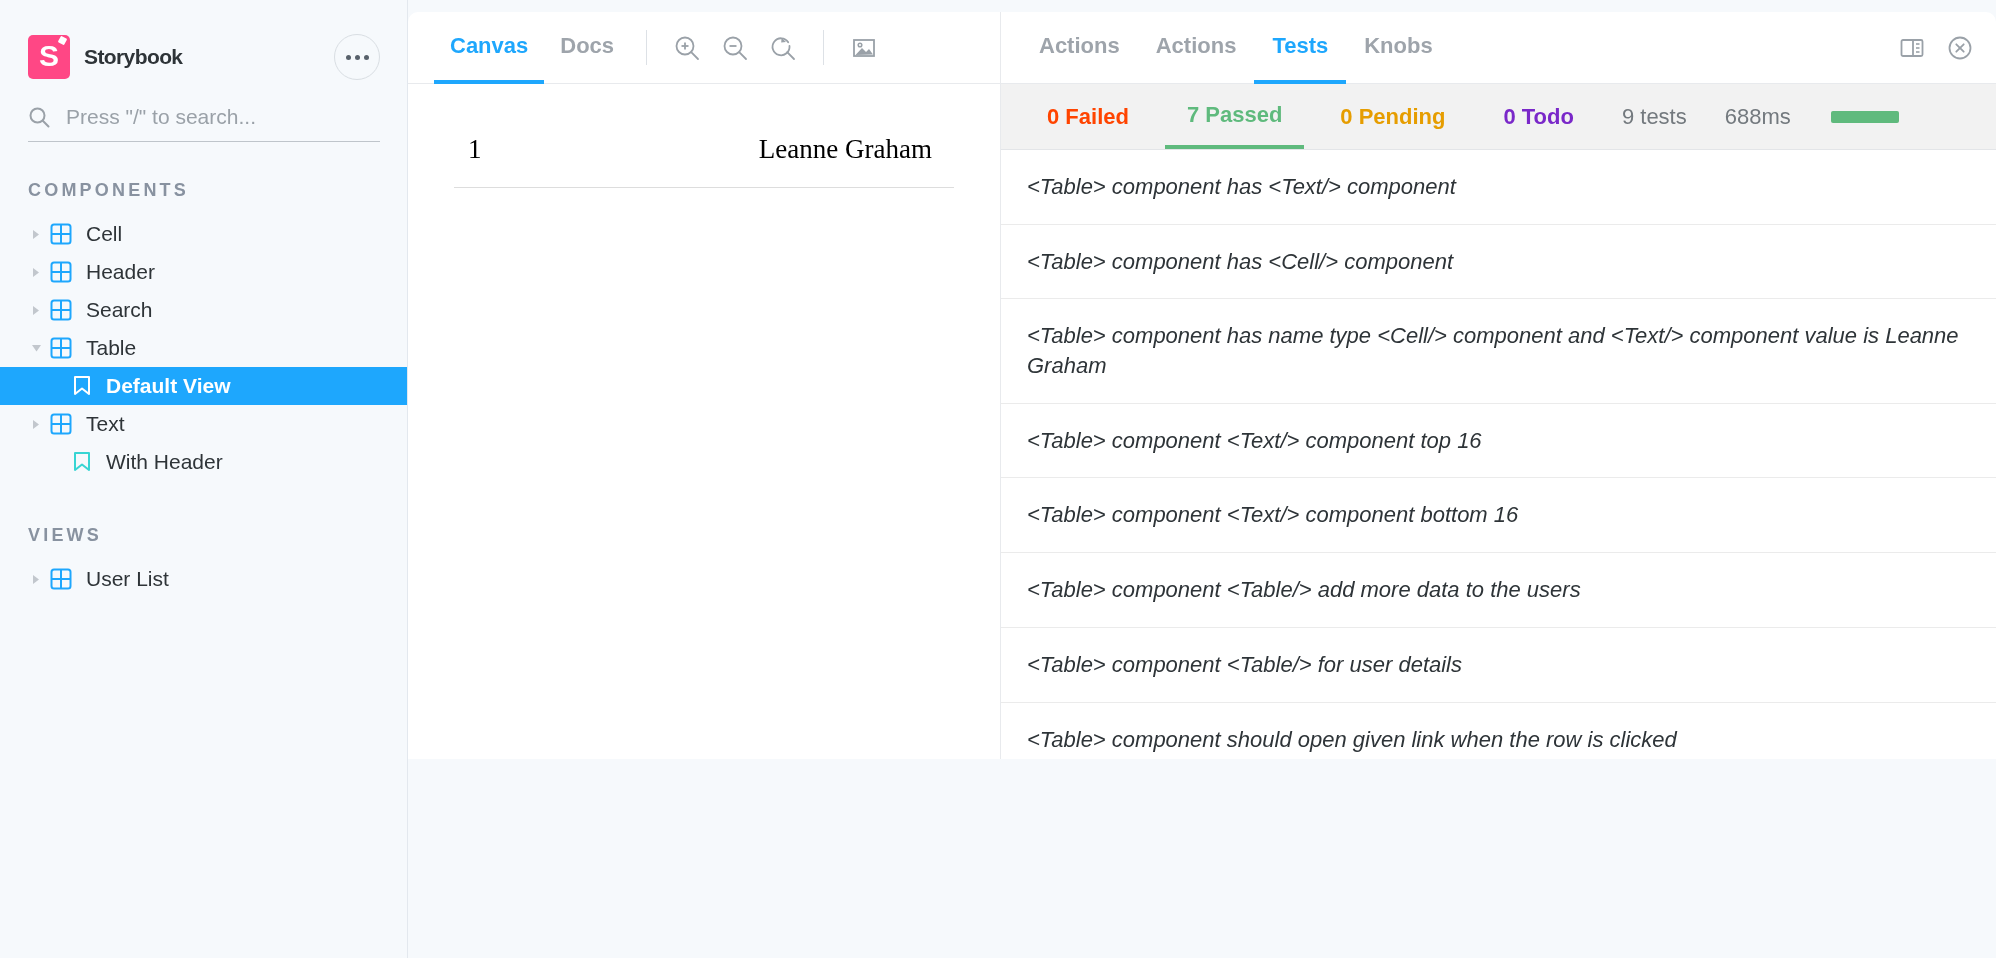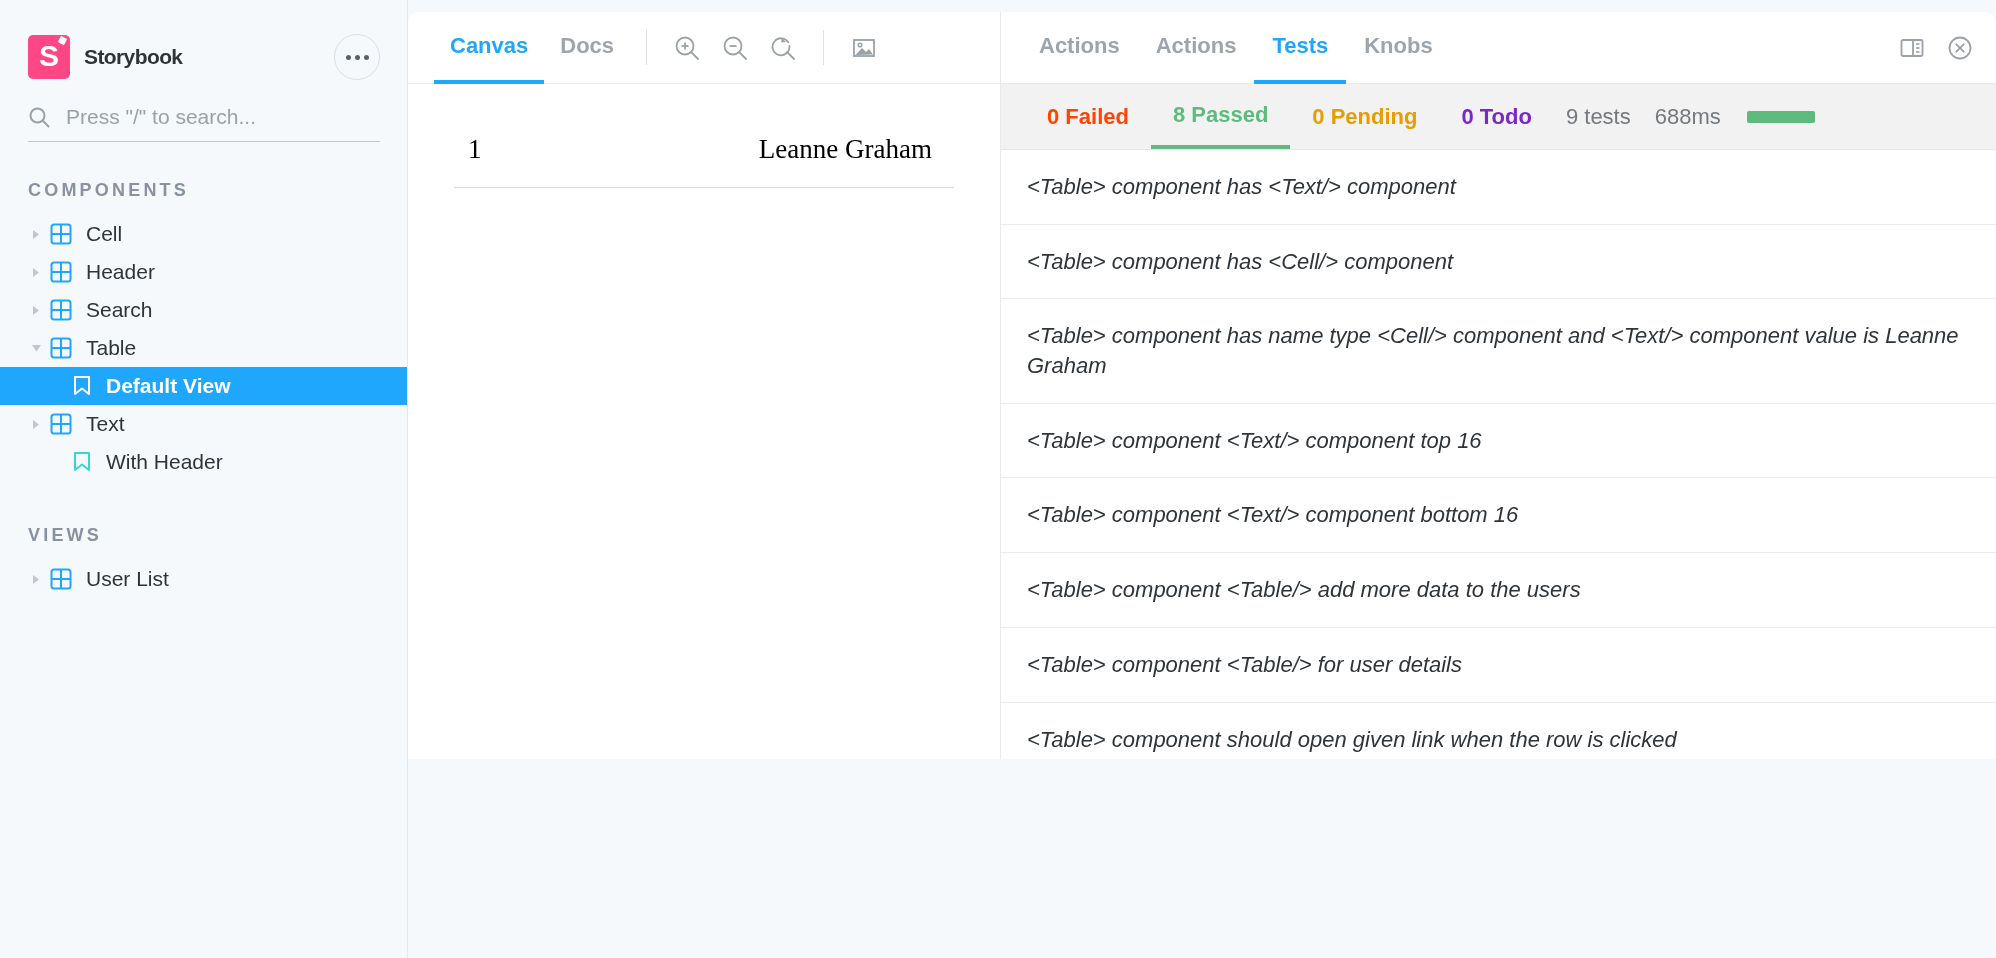--- a/index.html
+++ b/index.html
@@ -175,21 +175,21 @@
   .ptab.active { color: #1EA7FD; border-bottom-color: #1EA7FD; }
   .panel-actions {
     margin-left: auto; display: flex; align-items: center;
     padding-right: 22px; gap: 20px;
   }
   .pa-btn { cursor: pointer; display: flex; }
 
   .tests-summary {
     height: 66px; background: #F2F2F2;
     display: flex; align-items: center;
-    padding: 0 0 0 24px; gap: 0;
+    padding: 0 0 0 24px; gap: 14px;
     border-bottom: 1px solid #E3E5E8;
   }
   .sum-item {
     font-size: 22px; font-weight: bold;
     padding: 0 22px; white-space: nowrap;
     height: 100%; display: flex; align-items: center;
     position: relative; cursor: pointer;
   }
   .sum-item.active-underline { border-bottom: 4px solid #5FBA7D; }
   .sum-meta {
@@ -433,21 +433,21 @@
                 <circle cx="14" cy="14" r="10.5" fill="none" stroke="#9AA1A8" stroke-width="1.8"></circle>
                 <line x1="10.3" y1="10.3" x2="17.7" y2="17.7" stroke="#9AA1A8" stroke-width="1.8" stroke-linecap="round"></line>
                 <line x1="17.7" y1="10.3" x2="10.3" y2="17.7" stroke="#9AA1A8" stroke-width="1.8" stroke-linecap="round"></line>
               </svg>
             </div>
           </div>
         </div>
 
         <div class="tests-summary">
           <div class="sum-item" style="color:#FF4400">0 Failed</div>
-          <div class="sum-item active-underline" style="color:#5FBA7D">8 Passed</div>
+          <div class="sum-item active-underline" style="color:#5FBA7D">7 Passed</div>
           <div class="sum-item" style="color:#E69D00">0 Pending</div>
           <div class="sum-item" style="color:#7A28C9">0 Todo</div>
           <div class="sum-meta">9 tests</div>
           <div class="sum-meta">688ms</div>
           <div class="progress-bar"></div>
         </div>
 
         <div class="tests-list">
           <div class="test-row">&lt;Table&gt; component has &lt;Text/&gt; component</div>
           <div class="test-row">&lt;Table&gt; component has &lt;Cell/&gt; component</div>

